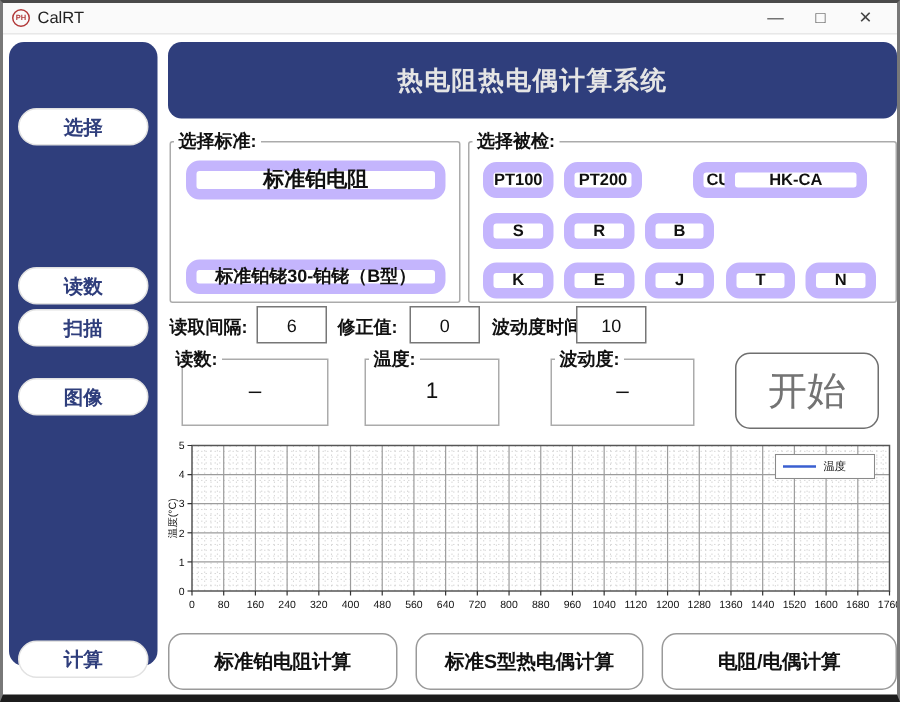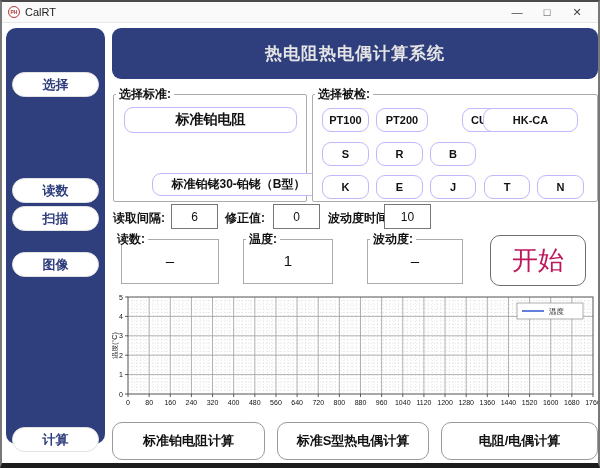--- a/index.html
+++ b/index.html
@@ -18,31 +18,31 @@
   .sidebar{position:absolute;left:4px;top:26px;width:99px;height:416px;background:#2f3e7c;border-radius:10px;}
   .sbtn{position:absolute;left:6px;width:87px;height:25px;background:#fff;border:1px solid #e2e2e2;
     border-radius:13px;color:#2f3e7c;font-weight:bold;font-size:13px;text-align:center;line-height:23px;}
   
   .header{position:absolute;left:110px;top:26px;width:486px;height:51px;background:#2f3e7c;border-radius:9px;
     display:flex;align-items:center;justify-content:center;color:#e5e5e5;font-size:17px;font-weight:bold;letter-spacing:1px;}
   
   .groupbox{position:absolute;border:1px solid #ababab;border-radius:2px;background:#fff;}
   .grouplabel{position:absolute;background:#fff;font-size:12px;font-weight:bold;color:#111;
     padding:0 3px;line-height:12px;white-space:nowrap;}
-  .wbtn{position:absolute;background:#fff;border:1px solid #c4b5fd;border-radius:9px;
+  .wbtn{position:absolute;background:#fff;border:7px solid #c4b5fd;border-radius:9px;
     color:#111;font-weight:bold;text-align:center;display:flex;align-items:center;justify-content:center;}
   
   .plabel{position:absolute;font-size:12px;font-weight:bold;color:#111;white-space:nowrap;}
   .pinput{position:absolute;width:47px;height:25px;border:1px solid #777;background:#fff;
     font-size:12px;text-align:center;color:#111;padding:0;}
   
   .robox{position:absolute;border:1px solid #ababab;background:#fff;}
   .rovalue{position:absolute;width:100%;text-align:center;top:12px;font-size:15px;color:#111;}
   .startbtn{position:absolute;left:488px;top:233px;width:96px;height:51px;background:#fff;
-    border:1.5px solid #6f6f6f;border-radius:10px;font-size:26px;color:#be185d;
+    border:1.5px solid #6f6f6f;border-radius:10px;font-size:26px;color:#737373;
     display:flex;align-items:center;justify-content:center;}
   
   .chartwrap{position:absolute;left:110px;top:291px;width:487px;height:119px;}
   .minor{stroke:#c9c9c9;stroke-width:0.5;stroke-dasharray:1 2;}
   .major{stroke:#9c9c9c;stroke-width:0.8;}
   .frame{fill:none;stroke:#555;stroke-width:1;}
   .tick{stroke:#333;stroke-width:0.8;}
   .xlab,.ylab{font-size:7px;fill:#111;}
   .legendbox{fill:#fff;stroke:#8a8a8a;stroke-width:0.7;}
   .legendtext{font-size:7.5px;fill:#111;}
@@ -71,21 +71,21 @@
     <div class="sbtn" style="top:224px;">图像</div>
     <div class="sbtn" style="top:178px;">扫描</div>
     <div class="sbtn" style="top:399px;">计算</div>
   </div>
 
   <div class="header">热电阻热电偶计算系统</div>
 
   <div class="groupbox" style="left:111px;top:92px;width:194px;height:108px;padding-left:20px;">
     <span class="grouplabel" style="left:2px;top:-7px;">选择标准:</span>
     <div class="wbtn" style="left:10px;top:12px;width:173px;height:26px;font-size:14px;">标准铂电阻</div>
-    <div class="wbtn" style="left:10px;top:78px;width:173px;height:23px;font-size:12px;margin-left:28px;">标准铂铑30-铂铑（B型）</div>
+    <div class="wbtn" style="left:10px;top:78px;width:173px;height:23px;font-size:12px;">标准铂铑30-铂铑（B型）</div>
   </div>
 
   <div class="groupbox" style="left:310px;top:92px;width:286px;height:108px;">
     <span class="grouplabel" style="left:2px;top:-7px;">选择被检:</span>
     <div class="wbtn" style="left:9px;top:13px;width:47px;height:24px;font-size:11px;">PT100</div>
     <div class="wbtn" style="left:63px;top:13px;width:52px;height:24px;font-size:11px;">PT200</div>
     <div class="wbtn" style="left:117px;top:13px;width:46px;height:24px;font-size:11px;margin-left:32px;">CU50</div>
     <div class="wbtn" style="left:170px;top:13px;width:95px;height:24px;font-size:11px;">HK-CA</div>
     <div class="wbtn" style="left:9px;top:47px;width:47px;height:24px;font-size:11px;">S</div>
     <div class="wbtn" style="left:63px;top:47px;width:47px;height:24px;font-size:11px;">R</div>

